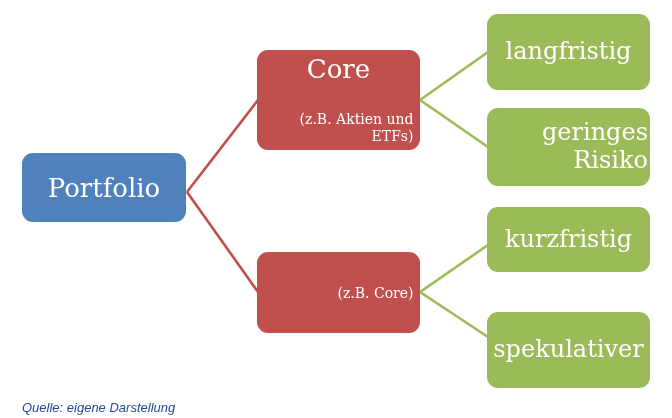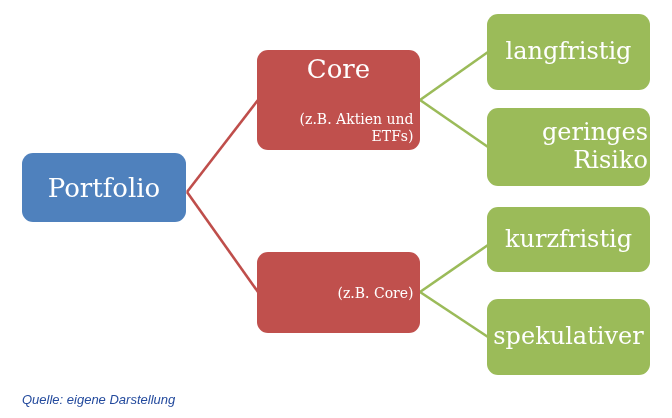--- a/index.html
+++ b/index.html
@@ -40,25 +40,25 @@
   }
   .node-root   { background: var(--root-fill);   left: 22px;  top: 153px; width: 164px; height: 69px;  font-size: 26px; }
   .node-branch { background: var(--branch-fill); left: 257px; top: 50px;  width: 163px; height: 100px; gap: 24px; }
   .node-branch.satellite { top: 252px; height: 81px; }
   .branch-label   { font-size: 26px; line-height: 1.15; }
   .branch-sublabel{ font-size: 14px; line-height: 1.2; width: 150px; margin-top: 2px; }
   .node-leaf { background: var(--leaf-fill); left: 487px; width: 163px; font-size: 24px; line-height: 1.15; }
   .leaf-1 { top: 14px;  height: 76px; }
   .leaf-2 { top: 108px; height: 78px; }
   .leaf-3 { top: 207px; height: 65px; }
-  .leaf-4 { top: 299px; height: 76px; }
+  .leaf-4 { top: 312px; height: 76px; }
   .caption {
     position: absolute;
     left: 22px;
-    top: 392px;
+    top: 400px;
     z-index: 2;
     font-family: "Liberation Sans", sans-serif;
     font-style: italic;
     font-size: 13px;
     color: var(--caption-text);
   }
 </style>
 </head>
 <body>
 

